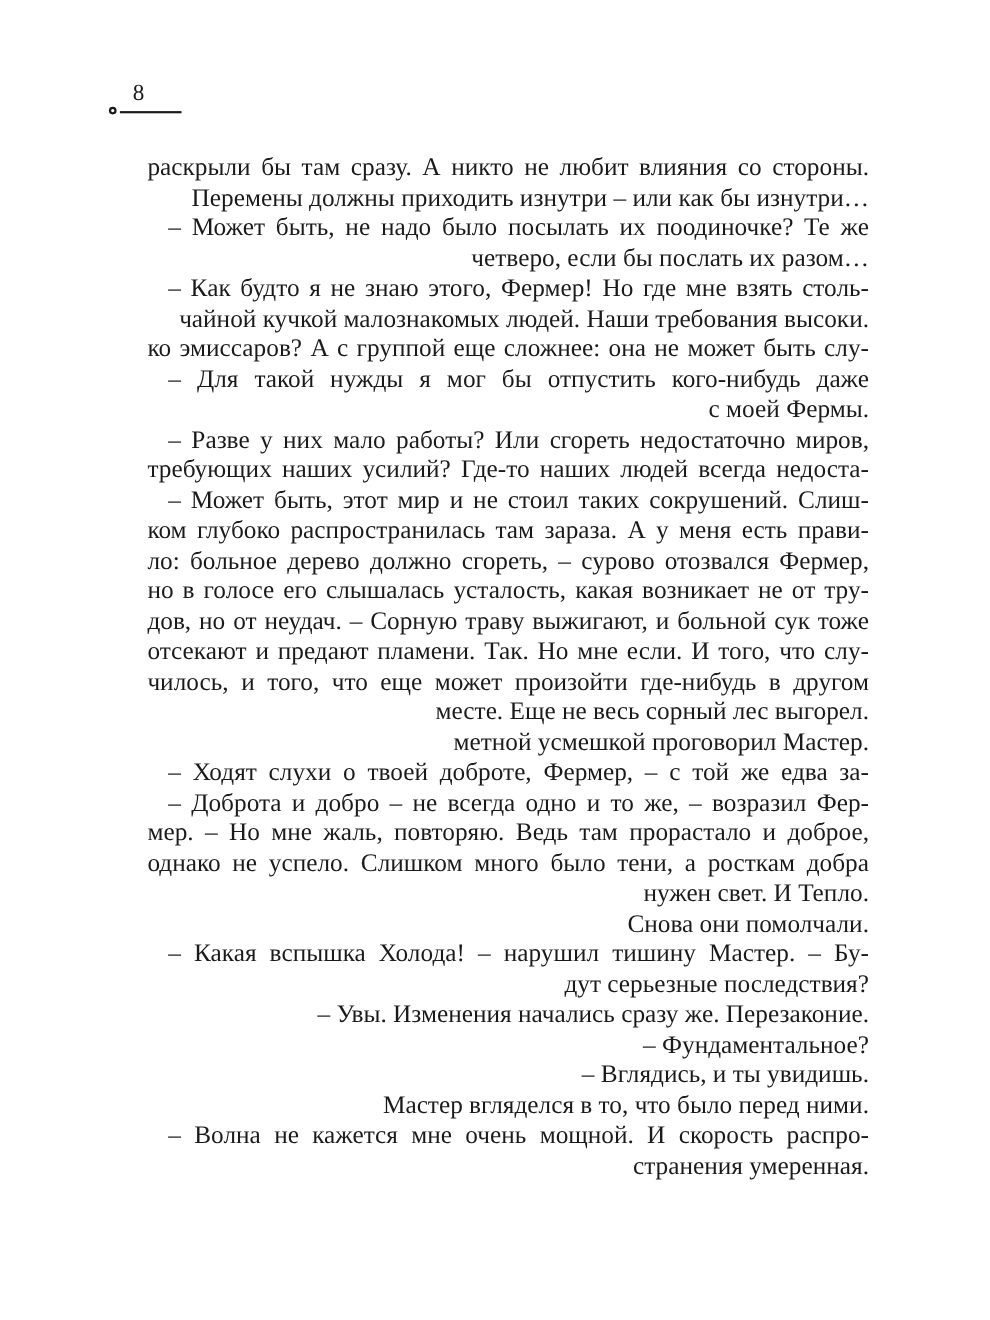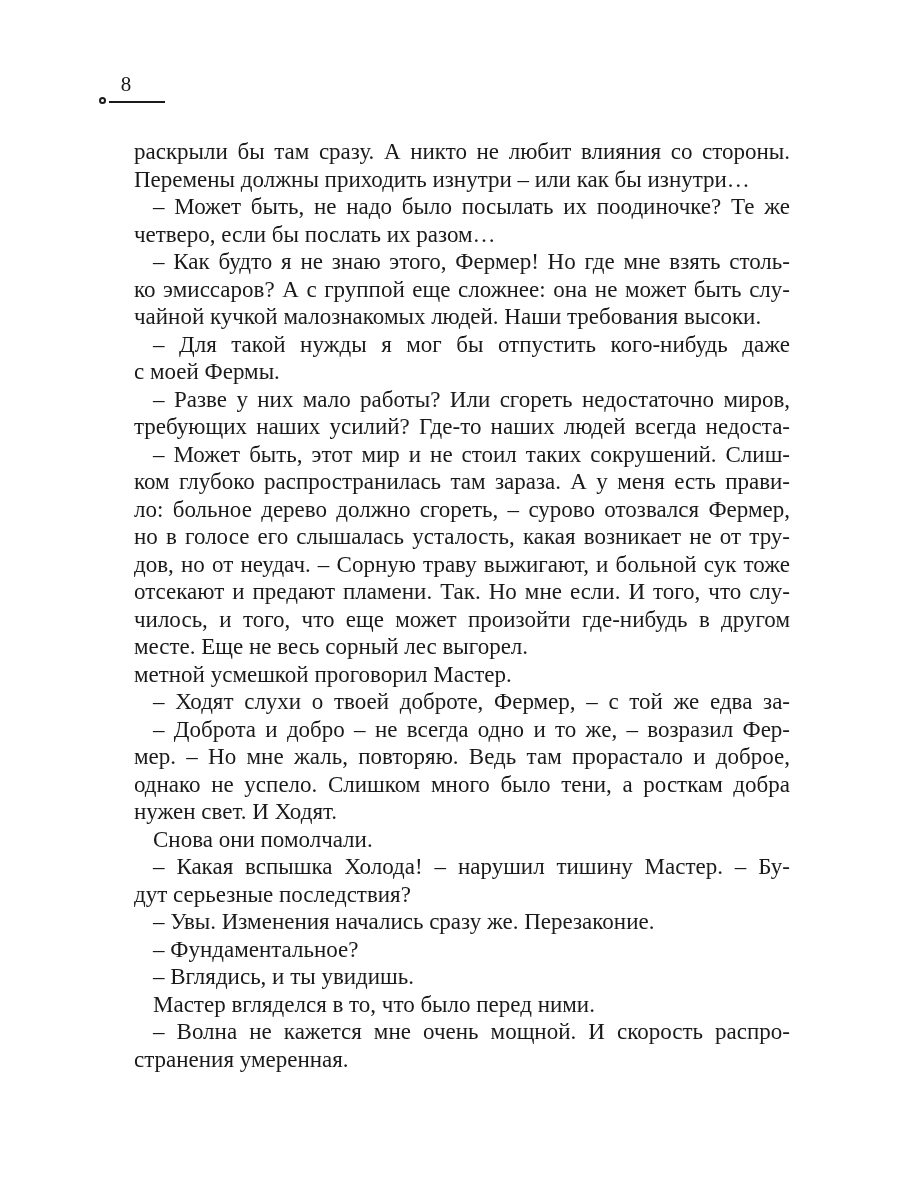--- a/index.html
+++ b/index.html
@@ -45,21 +45,21 @@
   }
   
   .text-block {
     position: absolute;
     left: 134px; top: 138px;
     width: 656px;
     font-size: 23px;
     line-height: 27.5px;
     color: var(--ink);
   }
-  .line { white-space: normal; }
+  .line { white-space: normal; text-align: right; }
   .line.justify {
     text-align: justify;
     text-align-last: justify;
   }
   .line.indent { text-indent: 19px; }
 </style>
 </head>
 <body>
 
 <div class="page">
@@ -69,40 +69,40 @@
     <span class="ornament-ring"></span>
     <span class="ornament-rule"></span>
   </div>
 
   <div class="text-block" id="text-block">
       <div class="line justify">раскрыли бы там сразу. А никто не любит влияния со стороны.</div>
       <div class="line">Перемены должны приходить изнутри – или как бы изнутри…</div>
       <div class="line indent justify">– Может быть, не надо было посылать их поодиночке? Те же</div>
       <div class="line">четверо, если бы послать их разом…</div>
       <div class="line indent justify">– Как будто я не знаю этого, Фермер! Но где мне взять столь-</div>
+      <div class="line">чайной кучкой малознакомых людей. Наши требования высоки.</div>
       <div class="line justify">ко эмиссаров? А с группой еще сложнее: она не может быть слу-</div>
-      <div class="line">чайной кучкой малознакомых людей. Наши требования высоки.</div>
       <div class="line indent justify">– Для такой нужды я мог бы отпустить кого-нибудь даже</div>
       <div class="line">с моей Фермы.</div>
       <div class="line indent justify">– Разве у них мало работы? Или сгореть недостаточно миров,</div>
       <div class="line justify">требующих наших усилий? Где-то наших людей всегда недоста-</div>
       <div class="line indent justify">– Может быть, этот мир и не стоил таких сокрушений. Слиш-</div>
       <div class="line justify">ком глубоко распространилась там зараза. А у меня есть прави-</div>
       <div class="line justify">ло: больное дерево должно сгореть, – сурово отозвался Фермер,</div>
       <div class="line justify">но в голосе его слышалась усталость, какая возникает не от тру-</div>
       <div class="line justify">дов, но от неудач. – Сорную траву выжигают, и больной сук тоже</div>
       <div class="line justify">отсекают и предают пламени. Так. Но мне если. И того, что слу-</div>
       <div class="line justify">чилось, и того, что еще может произойти где-нибудь в другом</div>
       <div class="line">месте. Еще не весь сорный лес выгорел.</div>
       <div class="line">метной усмешкой проговорил Мастер.</div>
       <div class="line indent justify">– Ходят слухи о твоей доброте, Фермер, – с той же едва за-</div>
       <div class="line indent justify">– Доброта и добро – не всегда одно и то же, – возразил Фер-</div>
       <div class="line justify">мер. – Но мне жаль, повторяю. Ведь там прорастало и доброе,</div>
       <div class="line justify">однако не успело. Слишком много было тени, а росткам добра</div>
-      <div class="line">нужен свет. И Ходят.</div>
+      <div class="line">нужен свет. И Тепло.</div>
       <div class="line indent">Снова они помолчали.</div>
       <div class="line indent justify">– Какая вспышка Холода! – нарушил тишину Мастер. – Бу-</div>
       <div class="line">дут серьезные последствия?</div>
       <div class="line indent">– Увы. Изменения начались сразу же. Перезаконие.</div>
       <div class="line indent">– Фундаментальное?</div>
       <div class="line indent">– Вглядись, и ты увидишь.</div>
       <div class="line indent">Мастер вгляделся в то, что было перед ними.</div>
       <div class="line indent justify">– Волна не кажется мне очень мощной. И скорость распро-</div>
       <div class="line">странения умеренная.</div>
     </div>

